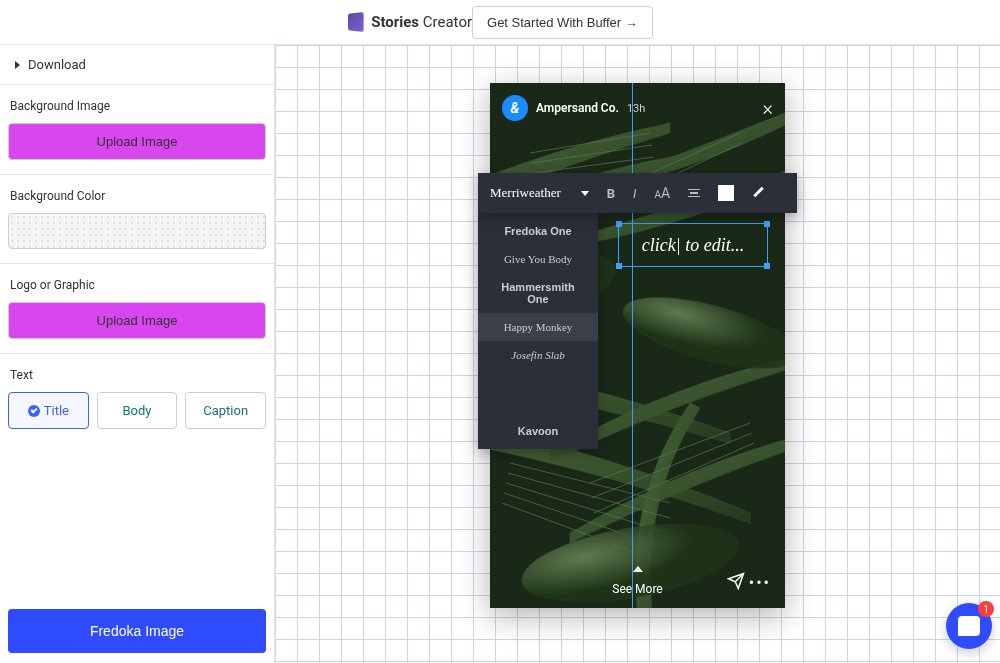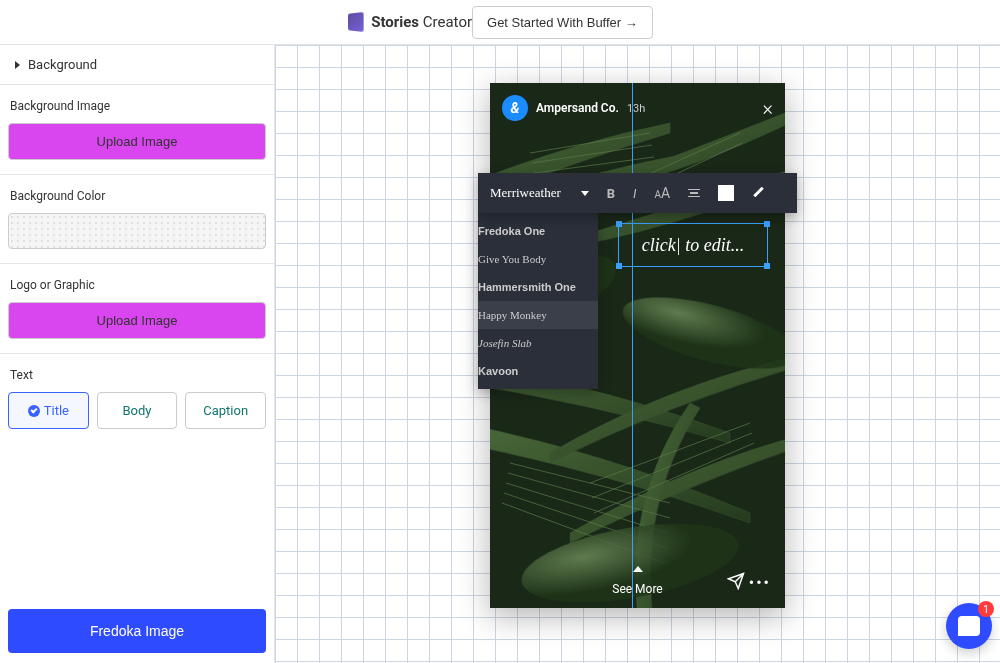--- a/index.html
+++ b/index.html
@@ -373,34 +373,35 @@
       position: absolute;
       top: 130px;
       left: -12px;
       width: 120px;
       background: #2a2f3a;
       z-index: 9;
       padding: 4px 0;
       box-shadow: 0 4px 12px rgba(0,0,0,0.3);
     }
     .font-option {
-      padding: 8px 0;
+      padding: 8px 12px;
       color: #ccc;
       font-size: 11px;
       cursor: pointer;
+      text-align: center;
     }
     .font-option:hover, .font-option.highlight {
       background: #3a3f4a;
     }
     .font-option.fredoka { font-family: sans-serif; font-weight: 600; }
     .font-option.glory { font-family: cursive; }
     .font-option.hammer { font-family: sans-serif; font-weight: 700; }
     .font-option.monkey { font-family: 'Comic Sans MS', cursive; }
     .font-option.josefin { font-family: Georgia, serif; font-style: italic; }
-    .font-option.kavoon { font-family: sans-serif; font-weight: 900; }
+    .font-option.kavoon { font-family: sans-serif; font-weight: 900; margin-top: 48px; }
     
     
     .chat-widget {
       position: absolute;
       bottom: 14px;
       right: 8px;
       width: 46px; height: 46px;
       border-radius: 50%;
       background: #2e4bff;
       display: flex;
@@ -440,21 +441,21 @@
   </div>
   <button class="cta-button">Get Started With Buffer →</button>
 </div>
 
 <div class="layout">
 
   <div class="sidebar">
     <div class="sidebar-content">
       <div class="templates-row">
         <span class="chevron-right"></span>
-        <span>Background</span>
+        <span>Download</span>
       </div>
 
       <div class="section">
         <div class="section-label">Background Image</div>
         <button class="full-btn">Upload Image</button>
       </div>
 
       <div class="section">
         <div class="section-label">Background Color</div>
         <div class="color-swatch"></div>

